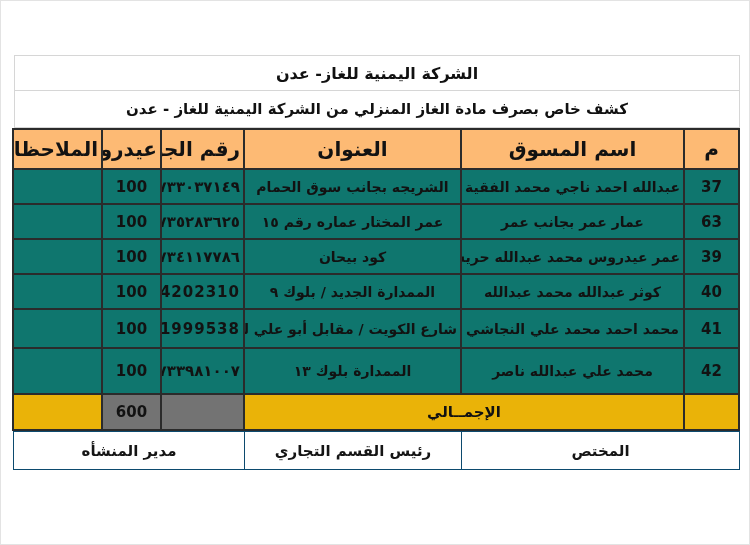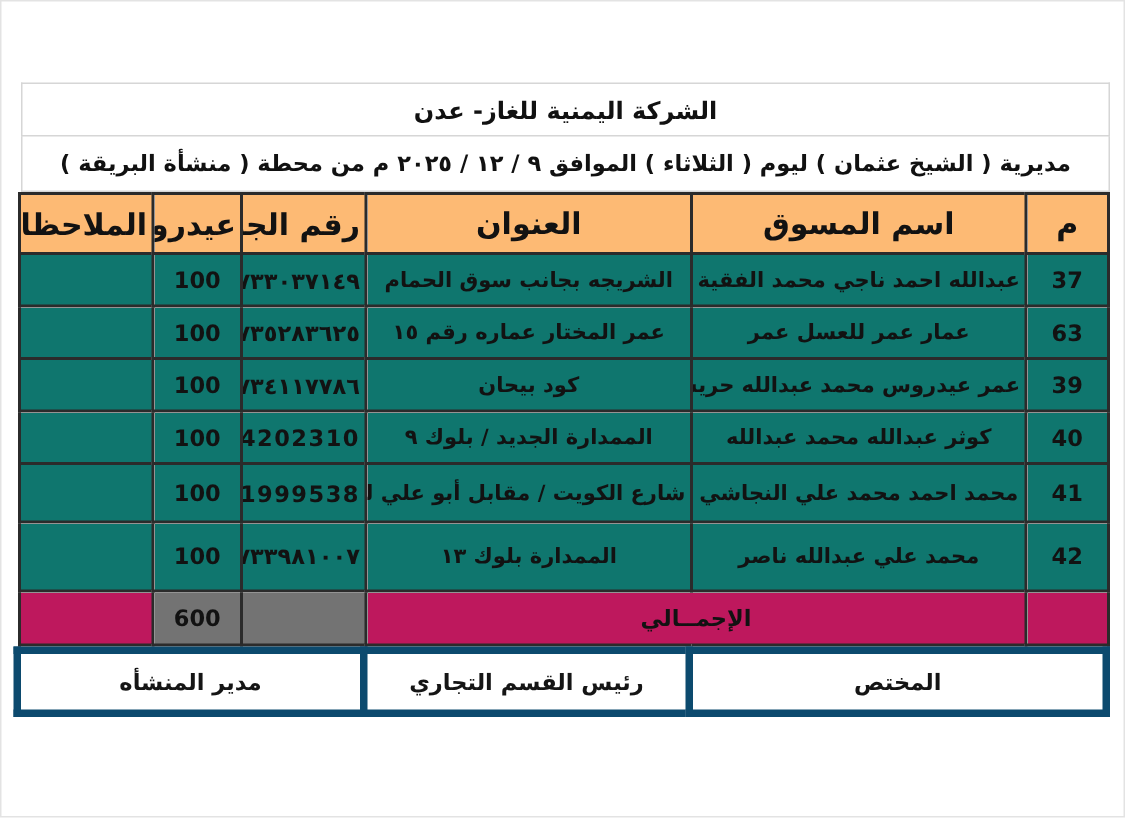--- a/index.html
+++ b/index.html
@@ -47,27 +47,27 @@
     background:#fdba74;
     font-size:20px;
   }
   .main tbody tr{height:35px;}
   .main tbody tr:nth-child(5){height:39px;}
   .main tbody tr:nth-child(6){height:46px;}
   .main tbody td{background:#0f766e;font-size:14px;}
   .main tbody td.cell-no,
   .main tbody td.cell-qty{font-size:15px;}
   .main tbody td.cell-phone{font-size:15px;letter-spacing:1px;}
-  .main tfoot td{height:34px;background:#be185d;font-size:15px;}
+  .main tfoot td{height:34px;background:#eab308;font-size:15px;}
   .main tfoot td.cell-qty,
   .main tfoot td.cell-phone{background:#737373;}
 
   
   .footer td{
-    border:5px solid #0c4a6e;
+    border:1px solid #0c4a6e;
     height:37px;
     text-align:center;
     font-weight:bold;
     font-size:15px;
     color:#151515;
     background:#fff;
   }
 </style>
 </head>
 <body>
@@ -75,21 +75,21 @@
 <div class="frame"></div>
 
 <div class="sheet">
 
   <table class="titles">
     <tbody>
         <tr>
       <td>الشركة اليمنية للغاز- عدن</td>
     </tr>
     <tr>
-      <td>مديرية ( الشيخ عثمان )  ليوم ( الثلاثاء )   الموافق  ٩ / ١٢ / ٢٠٢٥  م  من محطة ( منشأة البريقة )</td>
+      <td>كشف خاص بصرف مادة الغاز المنزلي من الشركة اليمنية للغاز - عدن</td>
     </tr>
   </tbody>
     </table>
 
   <table class="main">
     <colgroup>
       <col style="width:55px">
         <col style="width:223px">
         <col style="width:217px">
       <col style="width:83px">
@@ -110,21 +110,21 @@
         <tr>
     <td class="cell-no">37</td>
     <td class="cell-name">عبدالله احمد ناجي محمد الفقية</td>
     <td class="cell-address">الشريجه بجانب سوق الحمام</td>
     <td class="cell-phone">٧٣٣٠٣٧١٤٩</td>
     <td class="cell-qty">100</td>
     <td class="cell-notes"></td>
   </tr>
         <tr>
     <td class="cell-no">63</td>
-    <td class="cell-name">عمار عمر للعسل عمر</td>
+    <td class="cell-name">عمار عمر بجانب عمر</td>
     <td class="cell-address">عمر المختار عماره رقم ١٥</td>
     <td class="cell-phone">٧٣٥٢٨٣٦٢٥</td>
     <td class="cell-qty">100</td>
     <td class="cell-notes"></td>
   </tr>
         <tr>
     <td class="cell-no">39</td>
     <td class="cell-name">عمر عيدروس محمد عبدالله حريش</td>
     <td class="cell-address">كود بيحان</td>
     <td class="cell-phone">٧٣٤١١٧٧٨٦</td>

